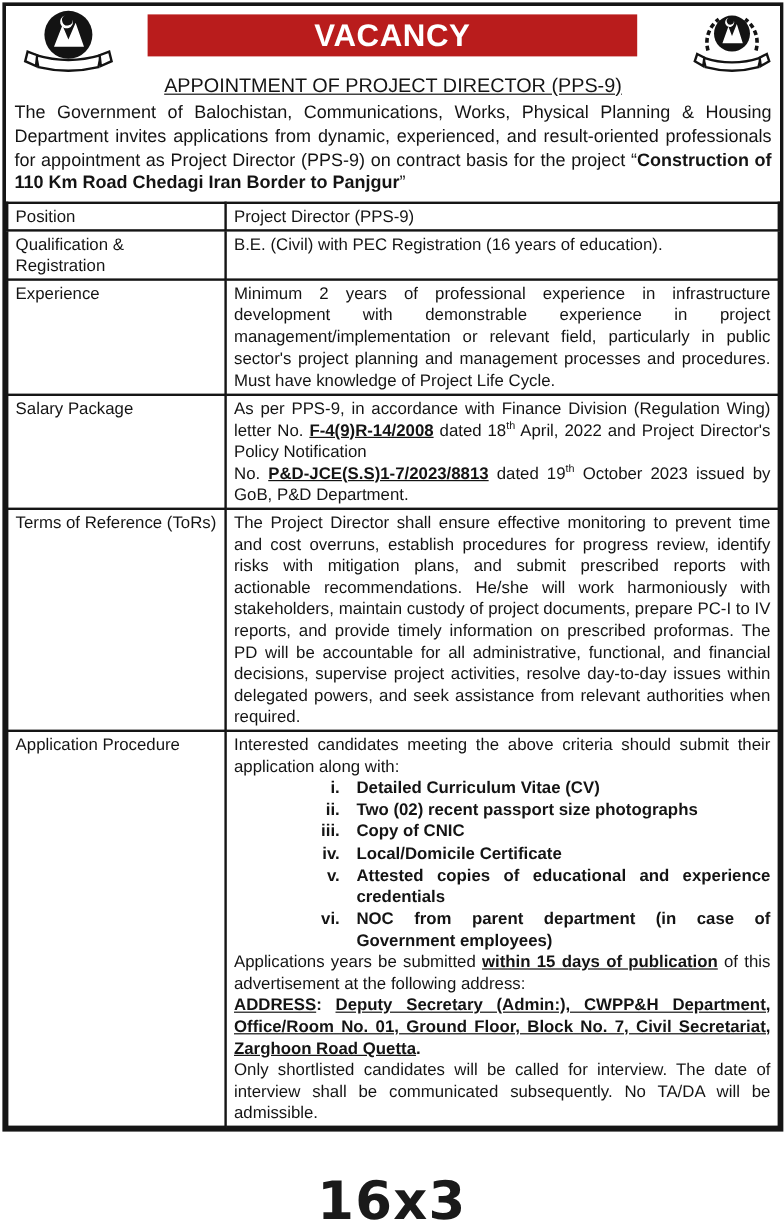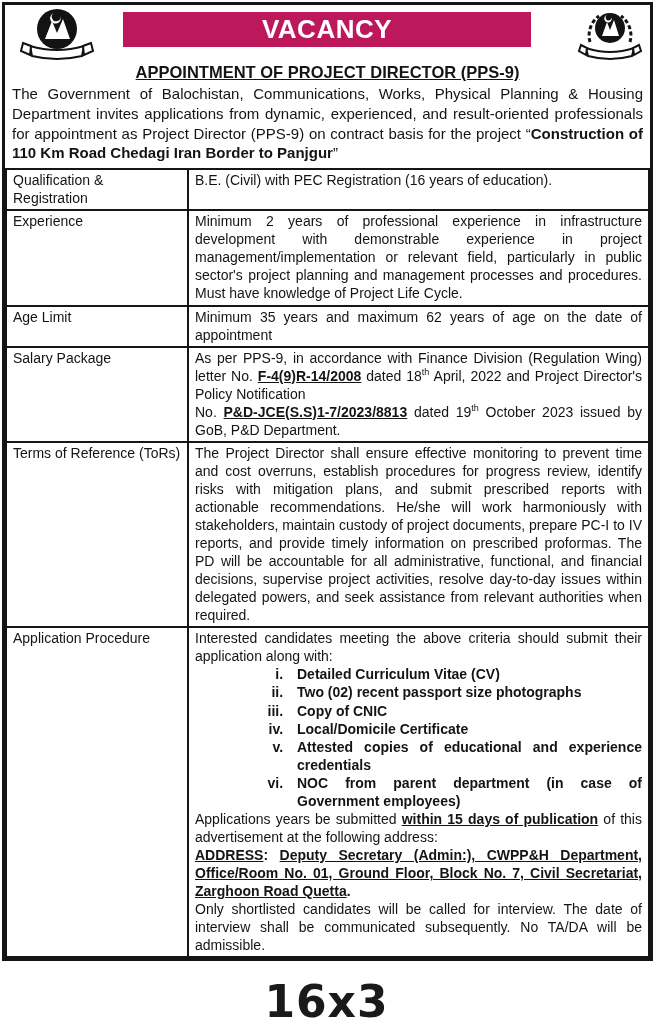--- a/index.html
+++ b/index.html
@@ -3,25 +3,25 @@
 <meta charset="utf-8">
 <style>
   html,body{margin:0;padding:0;background:#fff;width:653px;height:1024px;overflow:hidden;
     font-family:"Liberation Sans",sans-serif;color:#141414;}
   .page{position:relative;width:653px;height:1024px;}
   .ad{position:absolute;left:2px;top:2px;width:645px;border:3px solid #151515;background:#fff;}
 
   
   .header{position:relative;height:52px;}
   .crest-left{position:absolute;left:12px;top:3px;width:80px;height:52px;}
-  .vacancy-bar{position:absolute;left:118px;top:7px;width:408px;height:35px;background:#be185d;
+  .vacancy-bar{position:absolute;left:118px;top:7px;width:408px;height:35px;background:#b91c1c;
     color:#fff;display:flex;align-items:center;justify-content:center;
     font-weight:bold;font-size:26px;letter-spacing:.5px;}
   .crest-right{position:absolute;right:6px;top:1px;width:68px;height:58px;}
-  .appointment{text-align:center;font-weight:bold;font-size:16.5px;text-decoration:underline;margin:6px 0 2px;}
+  .appointment{text-align:center;font-weight:normal;font-size:16.5px;text-decoration:underline;margin:6px 0 2px;}
   .intro{font-size:15px;line-height:1.32;text-align:justify;margin:2px 7px 5px;}
 
   
   table.specs{border-collapse:collapse;width:100%;}
   table.specs td{border:2px solid #151515;vertical-align:top;padding:1px 6px 2px;
     font-size:14px;line-height:1.29;}
   td.lbl{width:168px;}
   td.val{text-align:justify;}
   .bu{font-weight:bold;text-decoration:underline;}
   sup{font-size:9px;line-height:0;}
@@ -66,31 +66,31 @@
         </svg>
       </span>
     </div>
 
     <div class="appointment">APPOINTMENT OF PROJECT DIRECTOR (PPS-9)</div>
 
     <p class="intro"><span>The Government of Balochistan, Communications, Works, Physical Planning &amp; Housing Department invites applications from dynamic, experienced, and result-oriented professionals for appointment as Project Director (PPS-9) on contract basis for the project “</span><b>Construction of 110 Km Road Chedagi Iran Border to Panjgur</b><span>”</span></p>
 
     <table class="specs">
       <tbody>
+          <tr>
+        <td class="lbl">Position</td>
+        <td class="val">Project Director (PPS-9)</td>
+      </tr>
       <tr>
         <td class="lbl">Qualification &amp; Registration</td>
         <td class="val">B.E. (Civil) with PEC Registration (16 years of education).</td>
       </tr>
       <tr>
         <td class="lbl">Experience</td>
         <td class="val">Minimum 2 years of professional experience in infrastructure development with demonstrable experience in project management/implementation or relevant field, particularly in public sector's project planning and management processes and procedures. Must have knowledge of Project Life Cycle.</td>
-      </tr>
-      <tr>
-        <td class="lbl">Age Limit</td>
-        <td class="val">Minimum 35 years and maximum 62 years of age on the date of appointment</td>
       </tr>
       <tr>
         <td class="lbl">Salary Package</td>
         <td class="val"><span>As per PPS-9, in accordance with Finance Division (Regulation Wing) letter No. </span><span class="bu">F-4(9)R-14/2008</span><span> dated 18</span><sup>th</sup><span> April, 2022 and Project Director's Policy Notification</span><br><span>No. </span><span class="bu">P&amp;D-JCE(S.S)1-7/2023/8813</span><span> dated 19</span><sup>th</sup><span> October 2023 issued by GoB, P&amp;D Department.</span></td>
       </tr>
       <tr>
         <td class="lbl">Terms of Reference (ToRs)</td>
         <td class="val">The Project Director shall ensure effective monitoring to prevent time and cost overruns, establish procedures for progress review, identify risks with mitigation plans, and submit prescribed reports with actionable recommendations. He/she will work harmoniously with stakeholders, maintain custody of project documents, prepare PC-I to IV reports, and provide timely information on prescribed proformas. The PD will be accountable for all administrative, functional, and financial decisions, supervise project activities, resolve day-to-day issues within delegated powers, and seek assistance from relevant authorities when required.</td>
       </tr>
       <tr>

